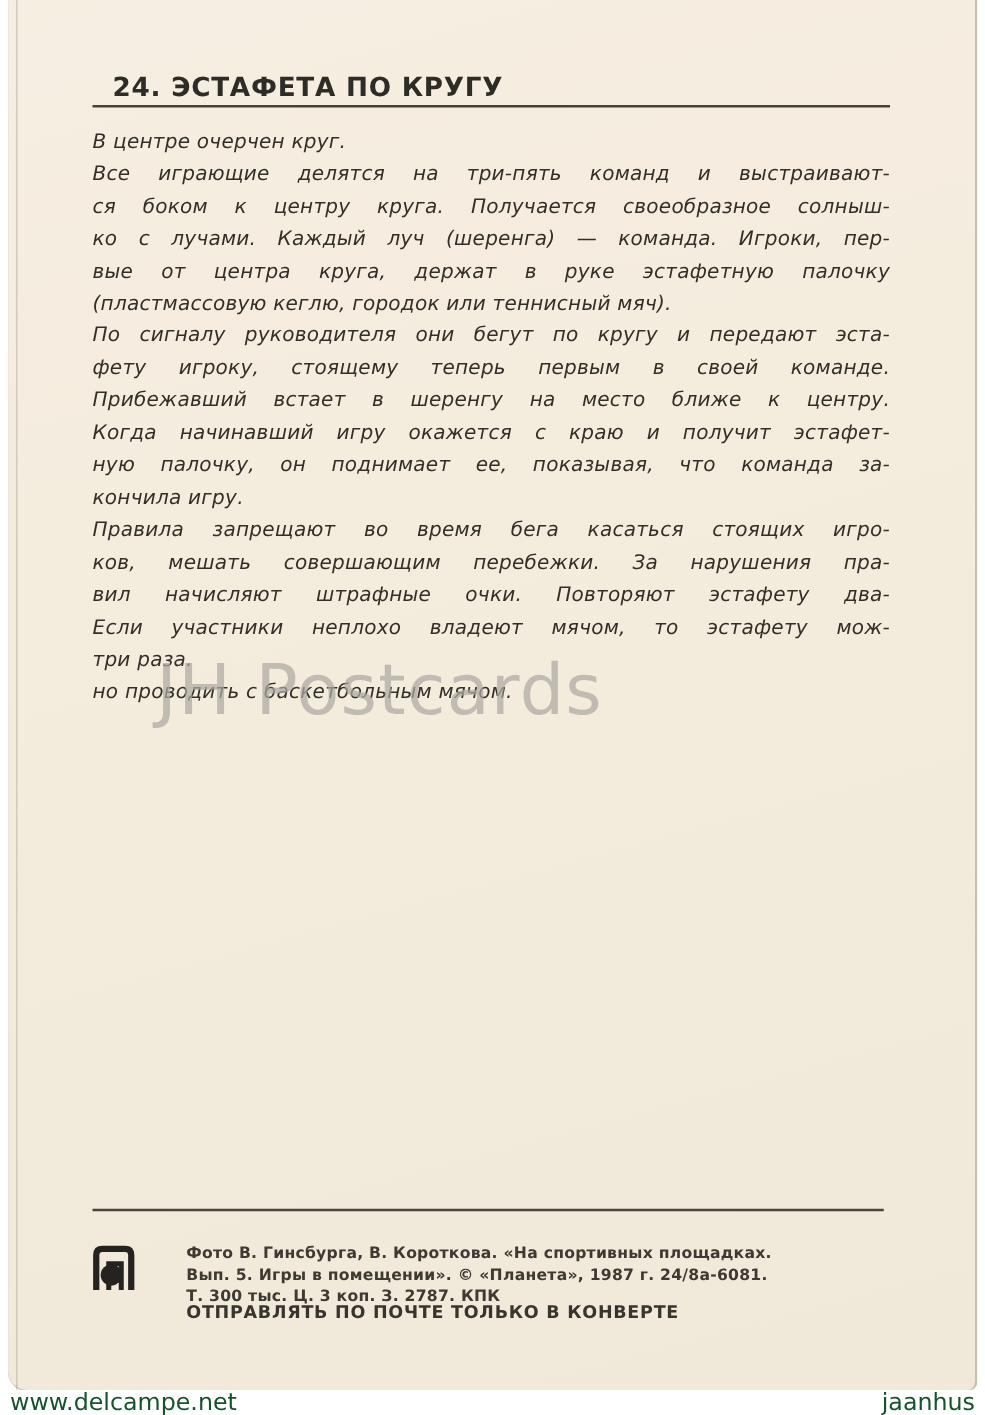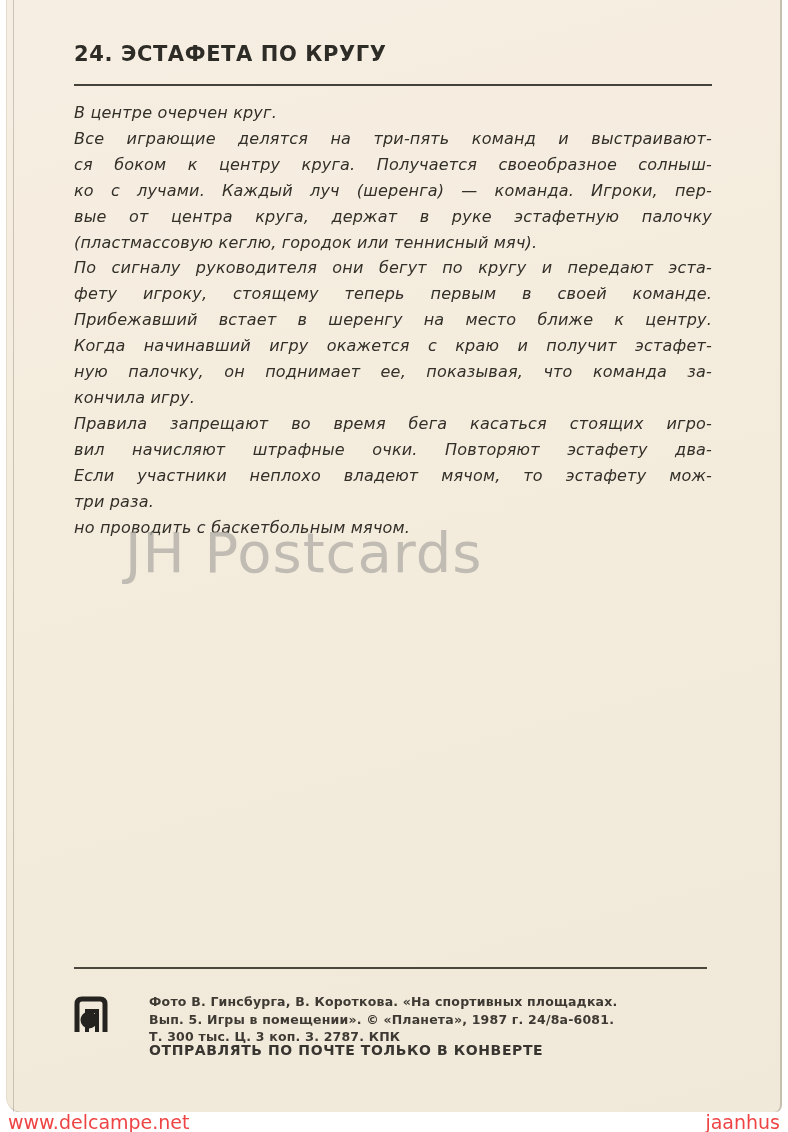--- a/index.html
+++ b/index.html
@@ -19,21 +19,21 @@
     border-left:1px solid #e4dccb;
     border-radius:0 0 8px 16px;
     box-sizing:border-box;
   }
   .card::before{
     content:"";
     position:absolute;left:6px;top:0;bottom:0;width:1px;
     background:rgba(95,88,74,0.28);
   }
   .title{
-    position:absolute;left:67px;top:42px;margin:0;
+    position:absolute;left:67px;top:42px;margin:16px;
     font-size:21px;font-weight:bold;letter-spacing:0.6px;
     color:#2e2c27;white-space:nowrap;
   }
   .title-rule{
     position:absolute;left:67px;top:84px;
     width:638px;height:2px;background:#45423b;
   }
   .body-text{
     position:absolute;left:67px;top:100px;width:638px;
     font-size:16px;line-height:25.9px;
@@ -64,21 +64,21 @@
     position:absolute;left:125px;top:520px;
     font-size:56px;letter-spacing:1px;
     color:rgba(172,169,163,0.72);
     white-space:nowrap;z-index:5;
   }
   .footer{
     position:absolute;left:0;bottom:0;width:788px;height:20px;
     background:#ffffff;z-index:6;
     display:flex;justify-content:space-between;align-items:flex-end;
     padding:0 8px;box-sizing:border-box;
-    font-size:19px;line-height:20px;color:#ef4444;
+    font-size:19px;line-height:20px;color:#14532d;
   }
 </style>
 </head>
 <body>
 
 <div class="page">
 
   <div class="card">
 
     <h1 class="title">24. ЭСТАФЕТА ПО КРУГУ</h1>
@@ -92,20 +92,21 @@
         <div class="line">ко с лучами. Каждый луч (шеренга) — команда. Игроки, пер-</div>
         <div class="line">вые от центра круга, держат в руке эстафетную палочку</div>
         <div class="line para-end">(пластмассовую кеглю, городок или теннисный мяч).</div>
         <div class="line">По сигналу руководителя они бегут по кругу и передают эста-</div>
         <div class="line">фету игроку, стоящему теперь первым в своей команде.</div>
         <div class="line">Прибежавший встает в шеренгу на место ближе к центру.</div>
         <div class="line">Когда начинавший игру окажется с краю и получит эстафет-</div>
         <div class="line">ную палочку, он поднимает ее, показывая, что команда за-</div>
         <div class="line para-end">кончила игру.</div>
         <div class="line">Правила запрещают во время бега касаться стоящих игро-</div>
+        <div class="line">ков, мешать совершающим перебежки. За нарушения пра-</div>
         <div class="line">вил начисляют штрафные очки. Повторяют эстафету два-</div>
         <div class="line">Если участники неплохо владеют мячом, то эстафету мож-</div>
         <div class="line para-end">три раза.</div>
         <div class="line para-end">но проводить с баскетбольным мячом.</div>
       </div>
 
     <div class="bottom-rule"></div>
 
     <div class="imprint">
       <div class="logo">

